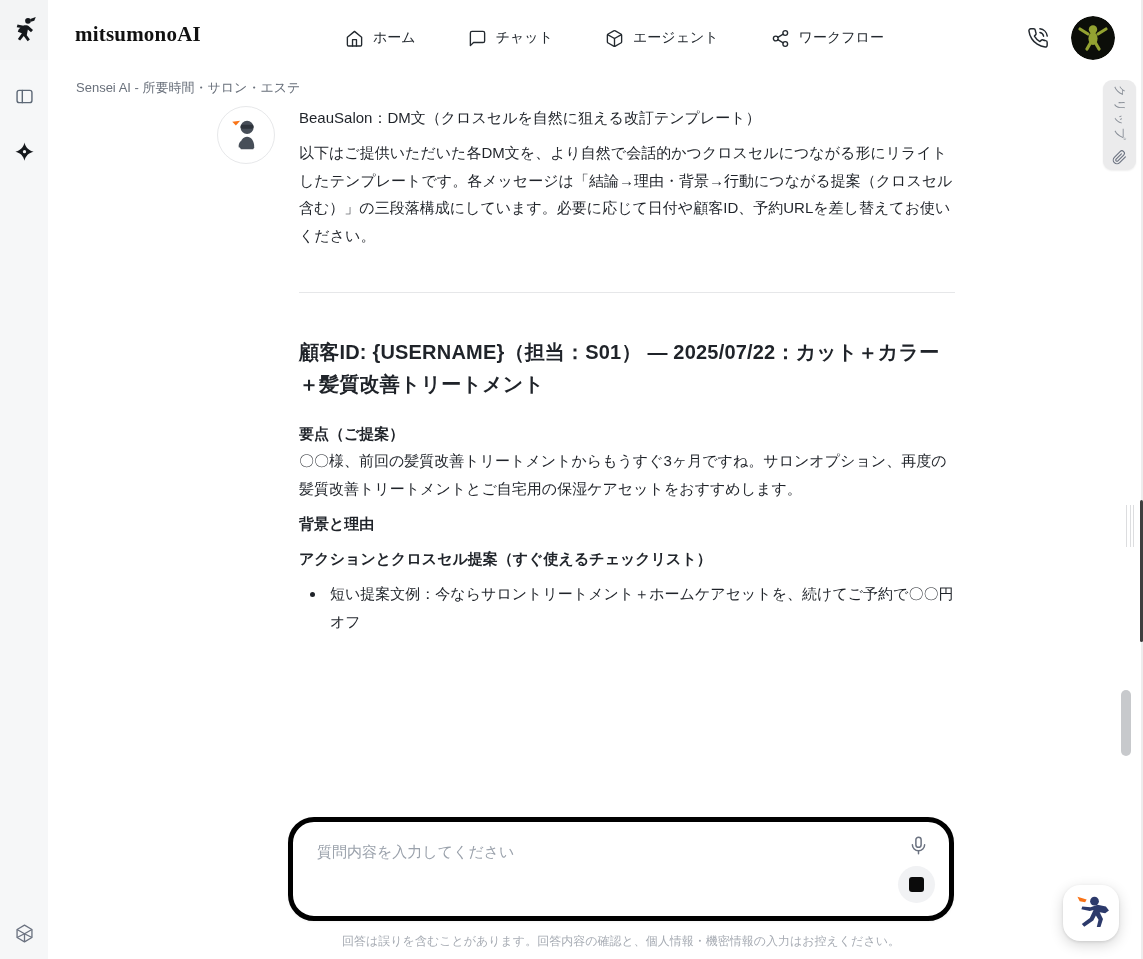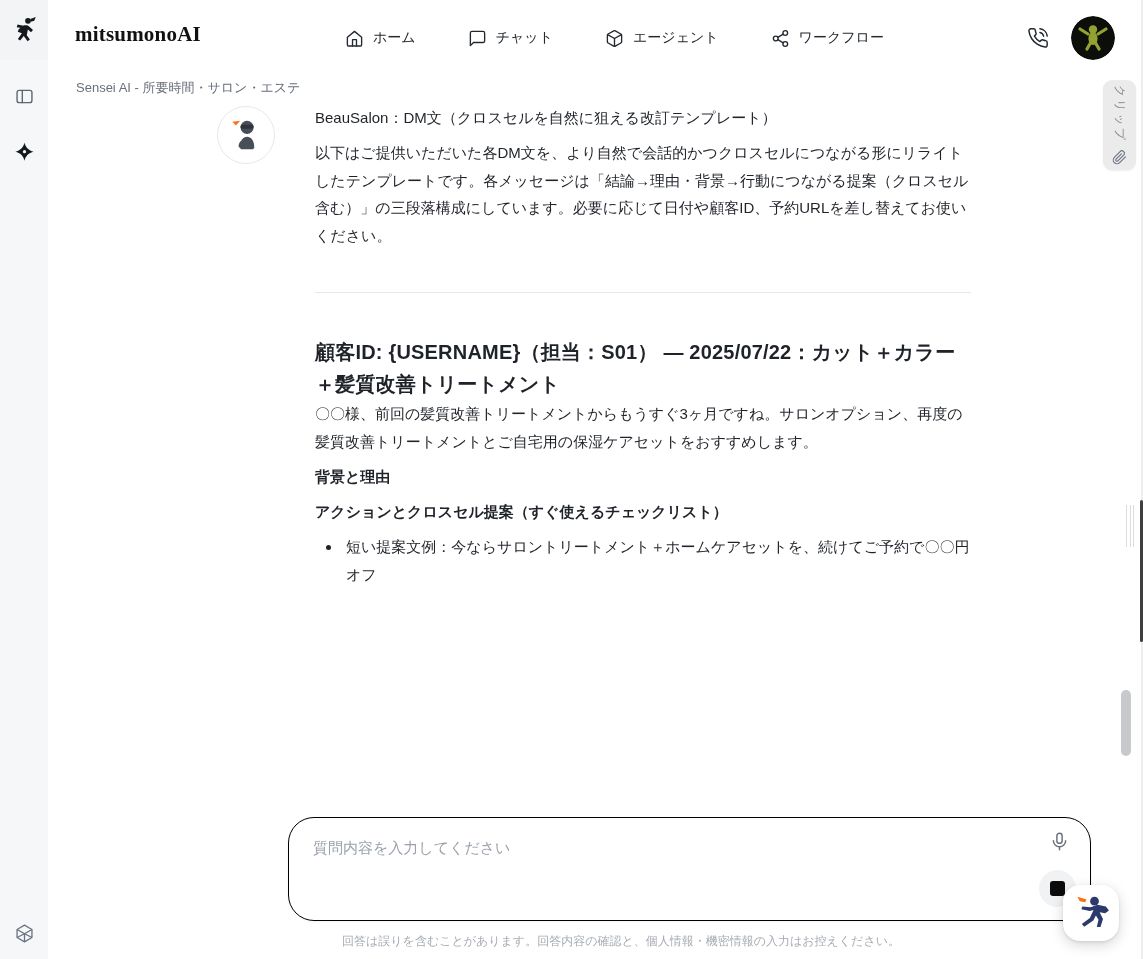--- a/index.html
+++ b/index.html
@@ -24,34 +24,34 @@
   .nav-item{display:flex;align-items:center;gap:9px;font-size:14px;color:#23292f;cursor:pointer;white-space:nowrap;}
   .nav-item .ic{color:#23292f;}
   .top-actions{position:absolute;right:28px;top:0;height:60px;display:flex;align-items:center;gap:22px;}
   .call-btn{color:#23292f;cursor:pointer;}
   .avatar-btn{width:44px;height:44px;border-radius:50%;overflow:hidden;cursor:pointer;}
   
   .chat-clip{position:absolute;left:48px;top:60px;width:1083px;height:742px;overflow:hidden;background:#fff;z-index:5;}
   .breadcrumb{position:absolute;left:28px;top:19px;font-size:13px;color:#69707b;}
   .msg-row{position:absolute;left:169px;top:44px;width:790px;}
   .msg-avatar{position:absolute;left:0;top:2px;width:56px;height:56px;border-radius:50%;background:#fff;border:1px solid #e7e8ea;display:flex;align-items:center;justify-content:center;}
-  .msg-body{position:absolute;left:98px;top:0;width:656px;font-size:15px;line-height:27.5px;color:#1f2329;}
+  .msg-body{position:absolute;left:82px;top:0;width:656px;font-size:15px;line-height:27.5px;color:#1f2329;}
   .msg-title{line-height:27px;}
   .msg-intro{margin-top:8px;}
   .msg-hr{border:none;border-top:1px solid #e6e7e9;margin:43px 0;}
   .msg-h2{font-size:20px;font-weight:700;line-height:32px;margin:0;letter-spacing:.2px;}
   .sec-h{font-weight:700;margin-top:20px;line-height:27px;}
   .sec-h.tight{margin-top:8px;}
   .sec-p{margin:0;}
   .msg-ul{list-style:none;margin:8px 0 0 0;padding:0;}
   .msg-ul li{position:relative;padding-left:31px;margin-top:6px;}
   .msg-ul li:first-child{margin-top:0;}
   .msg-ul li::before{content:"";position:absolute;left:11px;top:12px;width:5px;height:5px;border-radius:50%;background:#1f2329;}
   
-  .composer-card{position:absolute;left:288px;top:817px;width:803px;height:104px;background:#fff;border:1px solid #000000;border-radius:26px;box-shadow:0 1px 3px rgba(0,0,0,.05);z-index:10;box-sizing:border-box;}
+  .composer-card{position:absolute;left:288px;top:817px;width:666px;height:104px;background:#fff;border:5px solid #000000;border-radius:26px;box-shadow:0 1px 3px rgba(0,0,0,.05);z-index:10;box-sizing:border-box;}
   .composer-input{position:absolute;left:22px;top:14px;width:560px;height:28px;border:none;outline:none;font-size:15px;font-family:inherit;color:#1f2329;background:transparent;}
   .composer-input::placeholder{color:#9aa1ab;}
   .mic-btn{position:absolute;right:20px;top:13px;color:#6b7280;cursor:pointer;}
   .stop-btn{position:absolute;right:14px;bottom:13px;width:37px;height:37px;border-radius:50%;background:#f1f2f4;display:flex;align-items:center;justify-content:center;cursor:pointer;}
   .stop-square{width:15px;height:15px;border-radius:3px;background:#0b0b0b;}
   .disclaimer{position:absolute;left:288px;top:933px;width:666px;text-align:center;font-size:12px;color:#a6abb3;z-index:10;}
   
   .clip-tab{position:absolute;left:1103px;top:80px;width:33px;height:90px;background:#ebebec;border-radius:9px;box-shadow:0 1px 2px rgba(0,0,0,.07);display:flex;flex-direction:column;align-items:center;justify-content:center;gap:7px;cursor:pointer;z-index:20;}
   .clip-label{writing-mode:vertical-rl;text-orientation:sideways;font-size:12px;color:#868c95;letter-spacing:2px;}
   .clip-tab .ic{color:#6b7280;}
@@ -182,20 +182,21 @@
         <rect x="12.8" y="8.4" width="12.4" height="3.6" rx="1.8" fill="#2e343c"></rect>
         <path d="M12.2 29.5c0-6.2 3.1-9.8 6.8-9.8s6.8 3.6 6.8 9.8l-.9 2.1H13.1z" fill="#474e58"></path>
         <path d="M13.4 23.5c-2.1 1.6-2.8 4.2-2.2 6.4l3.1-.6z" fill="#474e58"></path>
       </svg>
     </div>
     <div class="msg-body">
       <div class="msg-title">BeauSalon：DM文（クロスセルを自然に狙える改訂テンプレート）</div>
       <div class="msg-intro">以下はご提供いただいた各DM文を、より自然で会話的かつクロスセルにつながる形にリライトしたテンプレートです。各メッセージは「結論→理由・背景→行動につながる提案（クロスセル含む）」の三段落構成にしています。必要に応じて日付や顧客ID、予約URLを差し替えてお使いください。</div>
       <hr class="msg-hr">
       <h2 class="msg-h2">顧客ID: {USERNAME}（担当：S01） — 2025/07/22：カット＋カラー＋髪質改善トリートメント</h2>
+      <div class="sec-h">要点（ご提案）</div>
       <p class="sec-p">〇〇様、前回の髪質改善トリートメントからもうすぐ3ヶ月ですね。サロンオプション、再度の髪質改善トリートメントとご自宅用の保湿ケアセットをおすすめします。</p>
       <div class="sec-h tight">背景と理由</div>
       <div class="sec-h tight">アクションとクロスセル提案（すぐ使えるチェックリスト）</div>
       <ul class="msg-ul">
         <li>短い提案文例：今ならサロントリートメント＋ホームケアセットを、続けてご予約で〇〇円オフ</li>
       </ul>
     </div>
   </div>
 </main>
 

